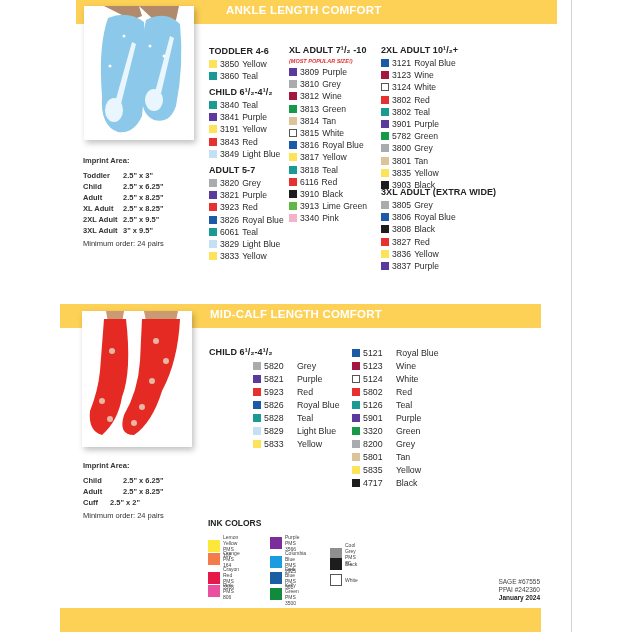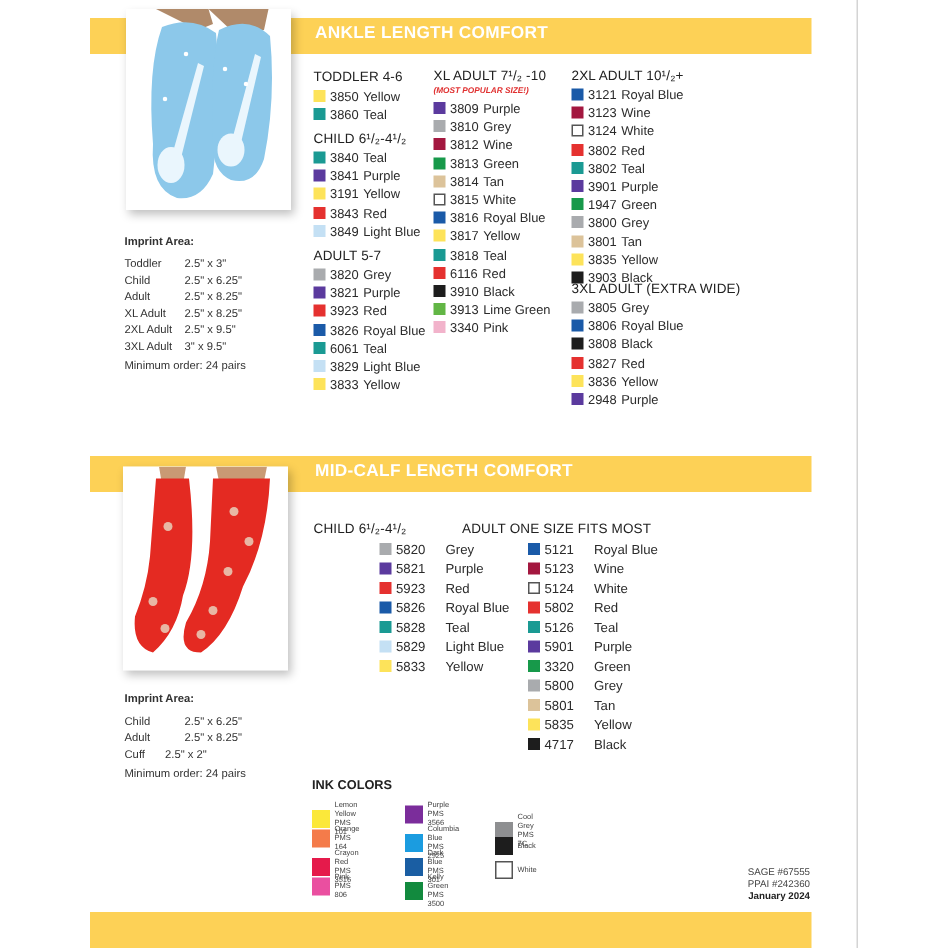--- a/index.html
+++ b/index.html
@@ -3,38 +3,38 @@
 <meta charset="utf-8">
 <style>
   * { box-sizing: border-box; margin: 0; padding: 0; }
   html, body { width: 632px; height: 632px; background: #ffffff; overflow: hidden; }
   body { position: relative; font-family: "Liberation Sans", sans-serif; color: #2b2b2b; }
 
   .vline { position: absolute; left: 571px; top: 0; width: 1px; height: 632px; background: #d4d4d4; }
 
   .band { position: absolute; left: 60px; width: 481px; height: 24px; background: #fdd156; }
   .band-title { position: absolute; left: 150px; top: 4px; color: #ffffff; font-weight: bold; font-size: 11.5px; letter-spacing: 0.2px; }
-  #band1 { top: 12px; }
+  #band1 { top: 0; margin-left: 16px; }
   #band2 { top: 304px; }
   .bottom-bar { position: absolute; left: 60px; top: 608px; width: 481px; height: 24px; background: #fdd156; }
 
   .photo { position: absolute; background: #ffffff; box-shadow: 2px 3px 6px rgba(0,0,0,0.25); overflow: hidden; }
   #photo1 { left: 84px; top: 6px; width: 110px; height: 134px; }
   #photo2 { left: 82px; top: 311px; width: 110px; height: 136px; }
 
   .imprint { position: absolute; font-size: 7.5px; color: #333; }
   .imprint .title { font-weight: bold; margin-bottom: 5px; }
-  .imprint .row { display: flex; height: 11px; line-height: 11px; }
+  .imprint .row { display: flex; height: 11px; line-height: 11px; font-weight: bold; }
   .imprint .k { width: 40px; }
   .imprint .min { margin-top: 3px; }
   #imprint1 { left: 83px; top: 156px; }
   #imprint2 { left: 83px; top: 461px; }
 
   .group { position: absolute; }
-  .g-title { font-weight: normal; font-size: 9px; color: #222; height: 13px; line-height: 13px; letter-spacing: 0.1px; }
+  .g-title { font-weight: bold; font-size: 9px; color: #222; height: 13px; line-height: 13px; letter-spacing: 0.1px; }
   .g-sub { font-size: 5.5px; color: #e03030; font-weight: bold; font-style: italic; height: 9px; line-height: 8px; }
   .item { display: flex; align-items: center; height: 12.2px; font-size: 8.6px; color: #2b2b2b; }
   .sw { width: 8px; height: 8px; margin-right: 3px; flex: none; }
   .sw.outline { border: 1px solid #555; background: #fff; }
   .code { margin-right: 3px; }
   .wide .item { height: 13px; font-size: 8.8px; padding-left: 44px; }
   .wide .code { width: 28px; margin-right: 5px; }
 
   .ink { position: absolute; left: 208px; top: 518px; width: 180px; height: 80px; }
   .ink-title { font-weight: bold; font-size: 8.5px; color: #222; }
@@ -278,21 +278,21 @@
       <span class="code">3802</span>
       <span>Teal</span>
     </div>
     <div class="item">
       <span class="sw" style="background: rgb(91, 58, 158);"></span>
       <span class="code">3901</span>
       <span>Purple</span>
     </div>
     <div class="item">
       <span class="sw" style="background: rgb(23, 153, 74);"></span>
-      <span class="code">1947</span>
+      <span class="code">5782</span>
       <span>Green</span>
     </div>
     <div class="item">
       <span class="sw" style="background: rgb(169, 171, 174);"></span>
       <span class="code">3800</span>
       <span>Grey</span>
     </div>
     <div class="item">
       <span class="sw" style="background: rgb(220, 195, 154);"></span>
       <span class="code">3801</span>
@@ -331,21 +331,21 @@
       <span class="code">3827</span>
       <span>Red</span>
     </div>
     <div class="item">
       <span class="sw" style="background: rgb(253, 227, 90);"></span>
       <span class="code">3836</span>
       <span>Yellow</span>
     </div>
     <div class="item">
       <span class="sw" style="background: rgb(91, 58, 158);"></span>
-      <span class="code">2948</span>
+      <span class="code">3837</span>
       <span>Purple</span>
     </div>
   </div>
 
 <div class="band" id="band2">
   <span class="band-title">MID-CALF LENGTH COMFORT</span>
 </div>
 
 <div class="photo" id="photo2">
   <svg width="110" height="136" viewBox="0 0 110 136">
@@ -414,21 +414,20 @@
       <span class="code">5829</span>
       <span>Light Blue</span>
     </div>
     <div class="item">
       <span class="sw" style="background: rgb(253, 227, 90);"></span>
       <span class="code">5833</span>
       <span>Yellow</span>
     </div>
   </div>
 <div class="group wide" style="left:308px; top:346px;">
-    <div class="g-title">ADULT ONE SIZE FITS MOST</div>
     <div class="item">
       <span class="sw" style="background: rgb(26, 90, 168);"></span>
       <span class="code">5121</span>
       <span>Royal Blue</span>
     </div>
     <div class="item">
       <span class="sw" style="background: rgb(163, 23, 63);"></span>
       <span class="code">5123</span>
       <span>Wine</span>
     </div>
@@ -452,21 +451,21 @@
       <span class="code">5901</span>
       <span>Purple</span>
     </div>
     <div class="item">
       <span class="sw" style="background: rgb(23, 153, 74);"></span>
       <span class="code">3320</span>
       <span>Green</span>
     </div>
     <div class="item">
       <span class="sw" style="background: rgb(169, 171, 174);"></span>
-      <span class="code">5800</span>
+      <span class="code">8200</span>
       <span>Grey</span>
     </div>
     <div class="item">
       <span class="sw" style="background: rgb(220, 195, 154);"></span>
       <span class="code">5801</span>
       <span>Tan</span>
     </div>
     <div class="item">
       <span class="sw" style="background: rgb(253, 227, 90);"></span>
       <span class="code">5835</span>

